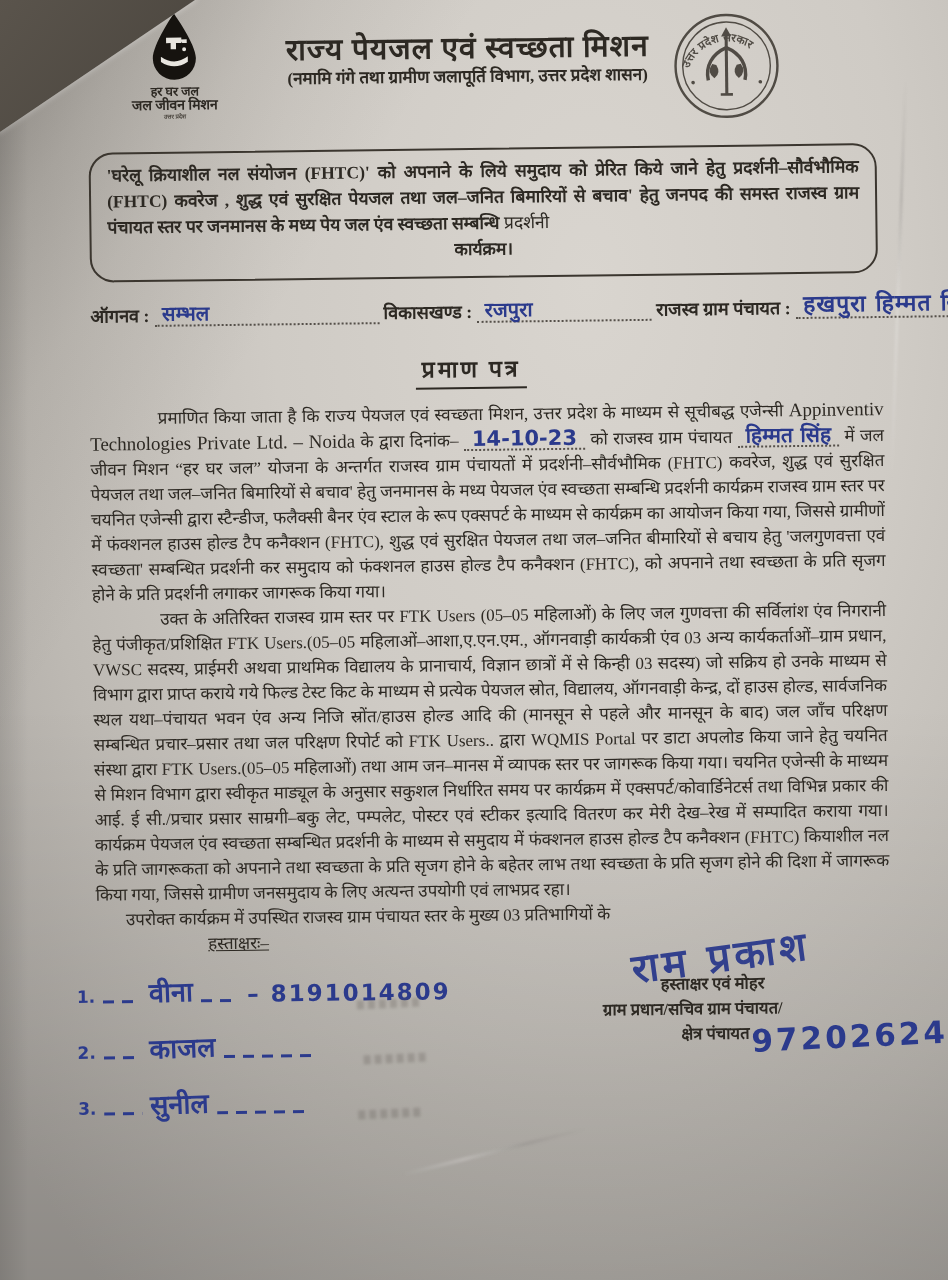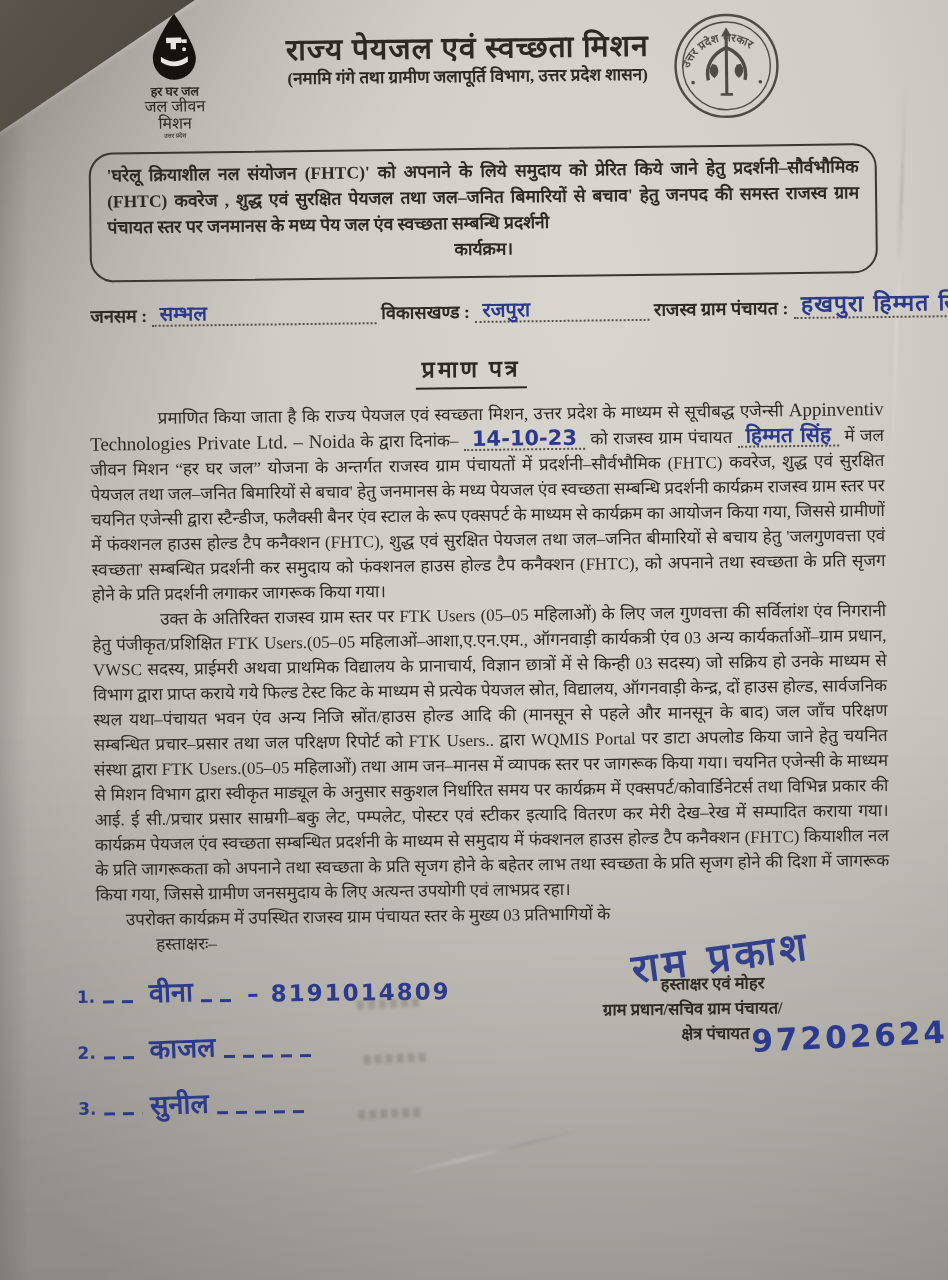--- a/index.html
+++ b/index.html
@@ -26,36 +26,36 @@
   .crease-v{position:absolute;left:897px;top:80px;width:3px;height:400px;filter:blur(1.2px);
     background:linear-gradient(180deg,transparent,rgba(0,0,0,.10) 30%,rgba(255,255,255,.22) 55%,transparent);transform:rotate(2deg);}
   .crease-d{position:absolute;left:400px;top:1150px;width:190px;height:3px;filter:blur(1.5px);
     background:linear-gradient(90deg,transparent,rgba(255,255,255,.25),rgba(0,0,0,.08),transparent);transform:rotate(-14deg);}
   .content{position:absolute;left:0;top:0;width:948px;height:1280px;
     transform:rotate(-0.7deg);transform-origin:474px 600px;color:#2d2923;}
 
   
   .logo-left{position:absolute;left:138px;top:8px;width:86px;text-align:center;line-height:1.05;}
   .logo-left .l1{font-size:12.5px;font-weight:bold;}
-  .logo-left .l2{font-size:16px;font-weight:normal;}
+  .logo-left .l2{font-size:14px;font-weight:bold;}
   .logo-left .l3{font-size:6px;font-weight:bold;color:#4a453e;}
   .title{position:absolute;left:234px;top:26px;width:480px;text-align:center;
     font-size:30px;font-weight:bold;letter-spacing:1px;}
   .subtitle{position:absolute;left:184px;top:64px;width:580px;text-align:center;
     font-size:17px;font-weight:bold;}
   .seal{position:absolute;left:678px;top:14px;width:110px;height:110px;opacity:.85;}
 
   
   .notice-box{
     position:absolute;left:94px;top:148px;width:752px;min-height:108px;
     border:2.5px solid #3b362f;border-radius:24px;padding:8px 16px 10px;
     font-size:17.5px;font-weight:600;line-height:26px;text-align:justify;
   }
   .notice-last{text-align:center;font-weight:600;}
-  .notice-box b{font-weight:700;}
+  .notice-box b{font-weight:400;}
 
   
   .form-line{position:absolute;left:94px;top:299px;width:800px;font-size:18px;font-weight:600;white-space:nowrap;}
   .dotfield{display:inline-block;border-bottom:2px dotted #55504a;position:relative;height:20px;vertical-align:bottom;}
   .f1{width:225px;} .f2{width:175px;} .f3{width:180px;}
   .hand{font-family:"DejaVu Sans","Liberation Sans",sans-serif;color:#2b3a8c;font-weight:bold;}
   .dotfield .hand{position:absolute;left:8px;bottom:-2px;font-size:20px;white-space:nowrap;}
   .f3 .hand{font-size:23px;letter-spacing:1px;}
 
   
@@ -64,21 +64,21 @@
     border-bottom:2.5px solid #2d2923;padding:0 6px 3px;}
 
   
   .body-text{position:absolute;left:92px;top:401px;width:794px;font-size:17px;line-height:25px;}
   .body-text p{margin:0;text-align:justify;text-indent:68px;}
   .latin{font-family:"Liberation Serif",serif;font-size:19px;}
   .inline-hand{display:inline-block;font-family:"DejaVu Sans",sans-serif;color:#2b3a8c;
     font-weight:bold;font-size:21px;line-height:20px;padding:0 8px;
     border-bottom:2px dotted #55504a;text-indent:0;}
   .closing{margin-top:12px;text-align:left !important;text-indent:30px !important;}
-  .closing2{margin-left:60px;text-indent:0 !important;}
+  .closing2{margin-left:112px;text-indent:0 !important;text-decoration:underline;}
 
   
   .sig-list{position:absolute;left:72px;top:950px;width:420px;}
   .sig-row{display:flex;align-items:flex-end;gap:8px;height:56px;color:#2b3a8c;}
   .sig-no{font-family:"DejaVu Sans",sans-serif;font-weight:bold;font-size:17px;padding-bottom:4px;}
   .sig-name{font-family:"DejaVu Sans",sans-serif;font-weight:bold;font-size:27px;transform:rotate(-1.5deg);}
   .sig-extra{font-family:"DejaVu Sans",sans-serif;font-weight:bold;font-size:23px;letter-spacing:2px;padding-bottom:2px;}
   .dash-run{display:inline-block;height:3px;margin-bottom:7px;
     background:repeating-linear-gradient(90deg,#2b3a8c 0 11px,transparent 11px 19px);}
   .dw1{width:38px;} .dw2{width:90px;}
@@ -146,21 +146,21 @@
         <circle cx="87" cy="70" r="1.8" fill="#3a352e"></circle>
       </svg>
 
       <div class="notice-box">
         <span>'घरेलू क्रियाशील नल संयोजन (FHTC)' को अपनाने के लिये समुदाय को प्रेरित किये जाने हेतु प्रदर्शनी–सौर्वभौमिक (FHTC) कवरेज , शुद्ध एवं सुरक्षित पेयजल तथा जल–जनित बिमारियों से बचाव' हेतु जनपद की समस्त राजस्व ग्राम पंचायत स्तर पर जनमानस के मध्य पेय जल एंव स्वच्छता सम्बन्धि</span>
         <b>प्रदर्शनी</b>
         <div class="notice-last">कार्यक्रम।</div>
       </div>
 
       <div class="form-line">
-        <span>जनसम :</span>
+        <span>ऑगनव :</span>
         <span class="dotfield f1"><span class="hand">सम्भल</span></span>
         <span>विकासखण्ड :</span>
         <span class="dotfield f2"><span class="hand">रजपुरा</span></span>
         <span>राजस्व ग्राम पंचायत :</span>
         <span class="dotfield f3"><span class="hand">हखपुरा हिम्मत सिंह</span></span>
       </div>
 
       <div class="cert-heading">प्रमाण पत्र</div>
 
       <div class="body-text">

